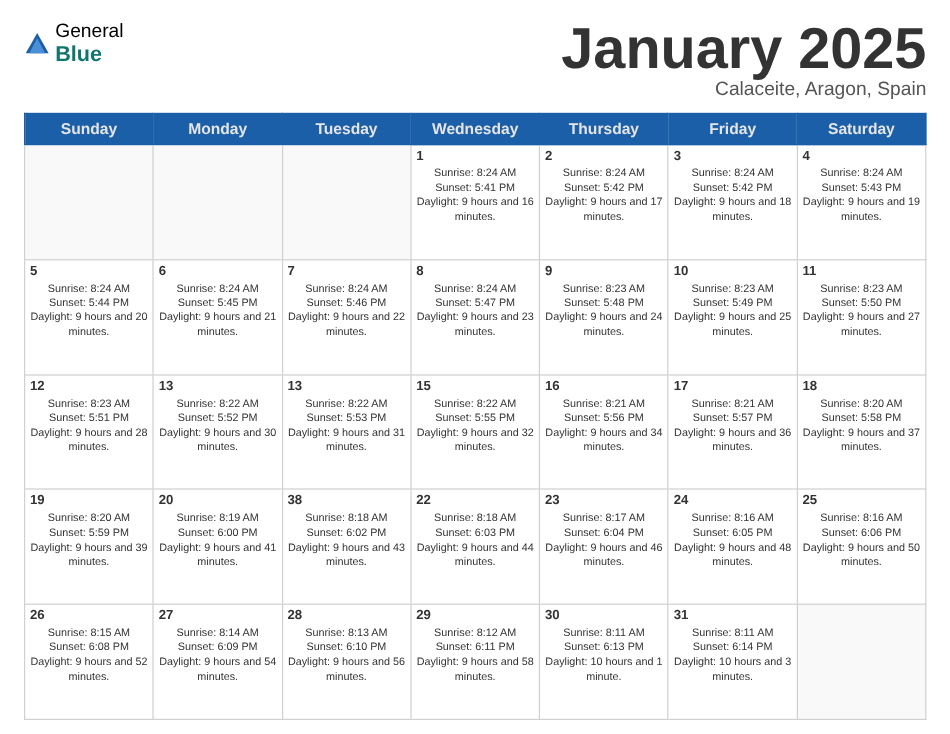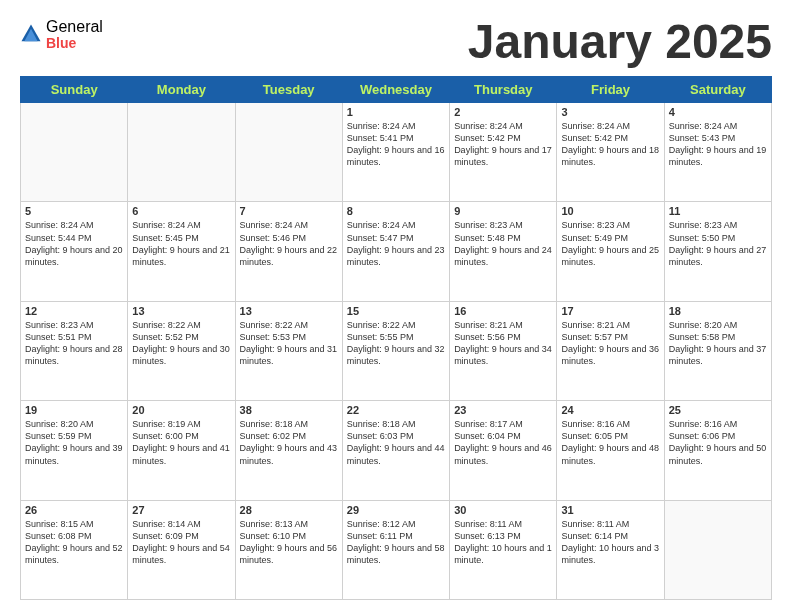--- a/index.html
+++ b/index.html
@@ -27,23 +27,23 @@
       display: flex;
       align-items: center;
       gap: 4px;
     }
     .logo-text {
       display: flex;
       flex-direction: column;
       line-height: 1.1;
     }
     .logo-blue {
-      font-size: 14px;
+      font-size: 18px;
       font-weight: bold;
-      color: #ef4444;
+      color: #0f766e;
     }
     .logo-icon {
       width: 22px;
       height: 22px;
     }
     .title-block {
       text-align: right;
     }
     .title-block h1 {
       font-size: 48px;
@@ -58,21 +58,21 @@
     }
     .calendar {
       flex: 1;
       border: 1px solid #ccc;
       border-collapse: collapse;
       width: 100%;
       table-layout: fixed;
     }
     .calendar th {
       background: #1a5fa8;
-      color: #bef264;
+      color: #e5e5e5;
       text-align: center;
       padding: 5px 2px;
       font-size: 13px;
       border: 1px solid #1a5fa8;
     }
     .calendar td {
       vertical-align: top;
       border: 1px solid #d0d0d0;
       padding: 3px 4px;
       font-size: 9.5px;
@@ -85,39 +85,41 @@
       margin-bottom: 2px;
       display: block;
     }
     .empty {
       background: #f9f9f9;
     }
     .cell-text {
       font-size: 9px;
       line-height: 1.35;
       color: #333;
+      text-align: center;
     }
   </style>
 </head>
 <body>
 
 <div class="page">
   <div class="header">
     <div class="logo">
       <svg class="logo-icon" viewBox="0 0 30 30">
         <polygon points="15,2 28,25 2,25" fill="#1a5fa8"></polygon>
         <polygon points="15,8 24,25 6,25" fill="#4a90d9"></polygon>
       </svg>
       <div class="logo-text">
         <span>General</span>
         <span class="logo-blue">Blue</span>
       </div>
     </div>
     <div class="title-block">
       <h1>January 2025</h1>
+      <h2>Calaceite, Aragon, Spain</h2>
     </div>
   </div>
 
   <table class="calendar">
     <thead>
       <tr>
         <th>Sunday</th>
         <th>Monday</th>
         <th>Tuesday</th>
         <th>Wednesday</th>

